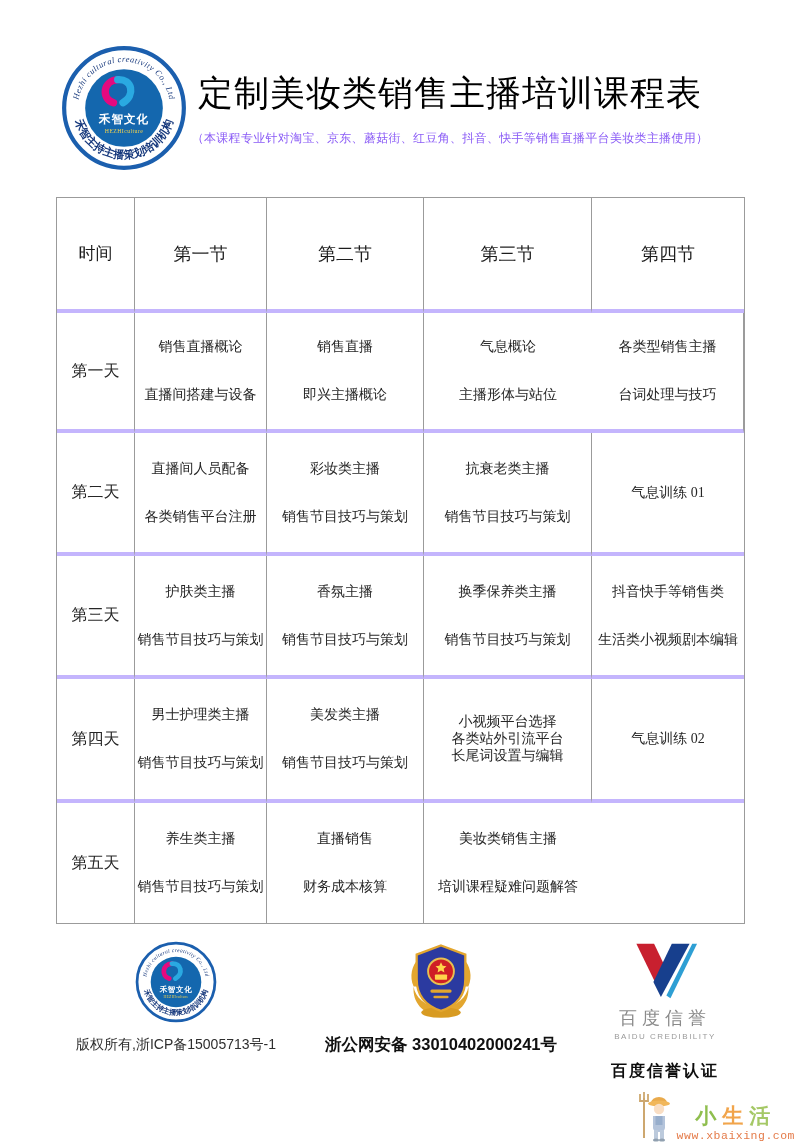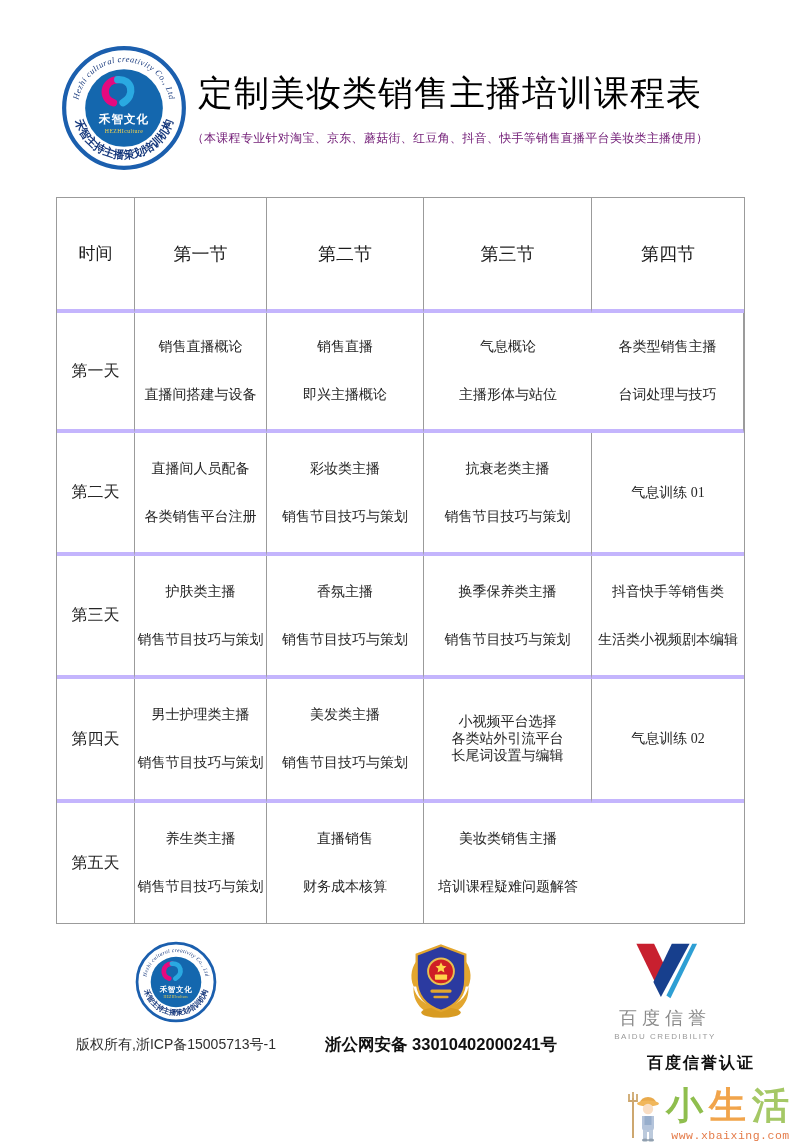--- a/index.html
+++ b/index.html
@@ -10,21 +10,21 @@
   }
   
   .logo-big { position:absolute; left:61px; top:45px; width:126px; height:126px; }
   .logo-small { width:82px; height:82px; }
   .ring-en { font-size:8px; fill:#16387c; font-family:"Liberation Serif",serif; font-style:italic; letter-spacing:.5px; }
   .ring-cn { font-size:10.5px; font-weight:bold; fill:#16387c; }
   .logo-cn { font-size:11px; font-weight:bold; fill:#ffffff; letter-spacing:1px; }
   .logo-en { font-size:5.5px; fill:#f5d34b; letter-spacing:.4px; }
   .titleblock { position:absolute; left:170px; top:70px; width:560px; text-align:center; }
   .title { font-size:35px; font-weight:normal; color:#000; letter-spacing:1px; white-space:nowrap; }
-  .subtitle { margin-top:13px; font-size:12px; color:#701a75; letter-spacing:.3px; white-space:nowrap; }
+  .subtitle { margin-top:13px; font-size:12px; color:#8b5cf6; letter-spacing:.3px; white-space:nowrap; }
   
   .course-table {
     position:absolute; left:56px; top:197px; width:689px; height:727px;
     border:1px solid #9b9b9b; display:grid;
     grid-template-columns:78px 132px 157px 168px 152px;
     grid-template-rows:115px 120px 123px 123px 124px 120px;
     background:#fff;
   }
   .cell {
     border-right:1px solid #9b9b9b; border-bottom:4px solid #c4b5fd;
@@ -50,26 +50,26 @@
     font-size:14px; color:#2e2e2e; white-space:nowrap;
   }
   .badge { width:76px; height:82px; }
   .police-text {
     margin-top:7px; font-family:"Liberation Sans","DejaVu Sans",sans-serif;
     font-size:16.5px; font-weight:bold; color:#101010; white-space:nowrap;
   }
   .baidu-v { width:76px; height:60px; }
   .baidu-cn { font-family:"Liberation Sans","DejaVu Sans",sans-serif; font-size:18px; color:#8a8a8a; letter-spacing:5px; margin-top:1px; }
   .baidu-en { font-family:"Liberation Sans","DejaVu Sans",sans-serif; font-size:8px; color:#9a9a9a; letter-spacing:1.5px; margin-top:2px; }
-  .baidu-cert { font-family:"Liberation Sans","DejaVu Sans",sans-serif; font-size:16px; font-weight:600; color:#0d0d0d; letter-spacing:2px; margin-top:12px;text-align:right; }
+  .baidu-cert { font-family:"Liberation Sans","DejaVu Sans",sans-serif; font-size:16px; font-weight:600; color:#0d0d0d; letter-spacing:2px; margin-top:20px; }
   
   .watermark { position:absolute; right:5px; bottom:3px; display:flex; align-items:flex-end; opacity:.92; }
   .wm-figure { width:36px; height:52px; margin-right:2px; }
   .wm-text { text-align:center; }
-  .wm-name { font-family:Liberation Mono, monospace; font-size:37px; font-weight:bold; letter-spacing:6px; line-height:1; }
+  .wm-name { font-family:Liberation Serif, serif; font-size:21px; font-weight:bold; letter-spacing:6px; line-height:1; }
   .wm-c0 { color:#86b93f; } .wm-c1 { color:#f09d3c; } .wm-c2 { color:#9ec45a; }
   .wm-url { font-family:"Liberation Mono","DejaVu Sans Mono",monospace; font-size:11.5px; color:#e2703a; letter-spacing:.5px; margin-top:2px; }
 </style>
 </head>
 <body>
 
 <svg class="logo-big" viewBox="0 0 120 120">
   <defs>
     <path id="arcT1" d="M 16,60 A 44,44 0 0 1 104,60"></path>
     <path id="arcB1" d="M 12,60 A 48,48 0 0 0 108,60"></path>

